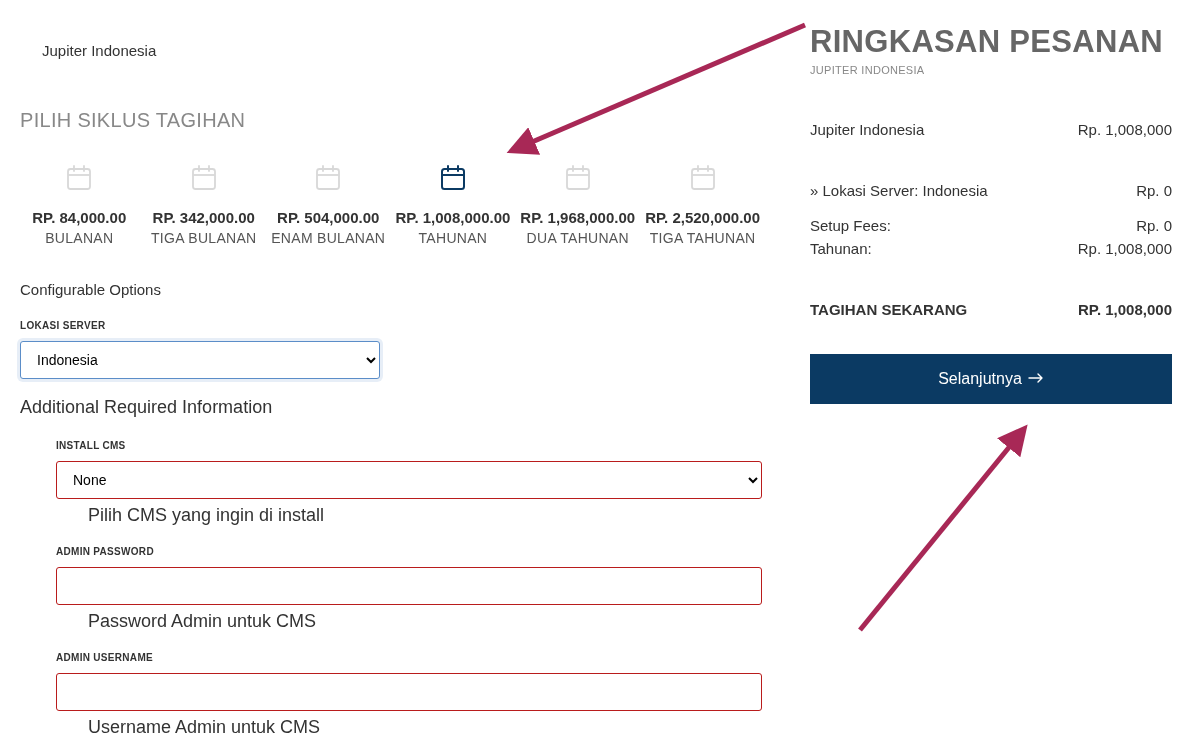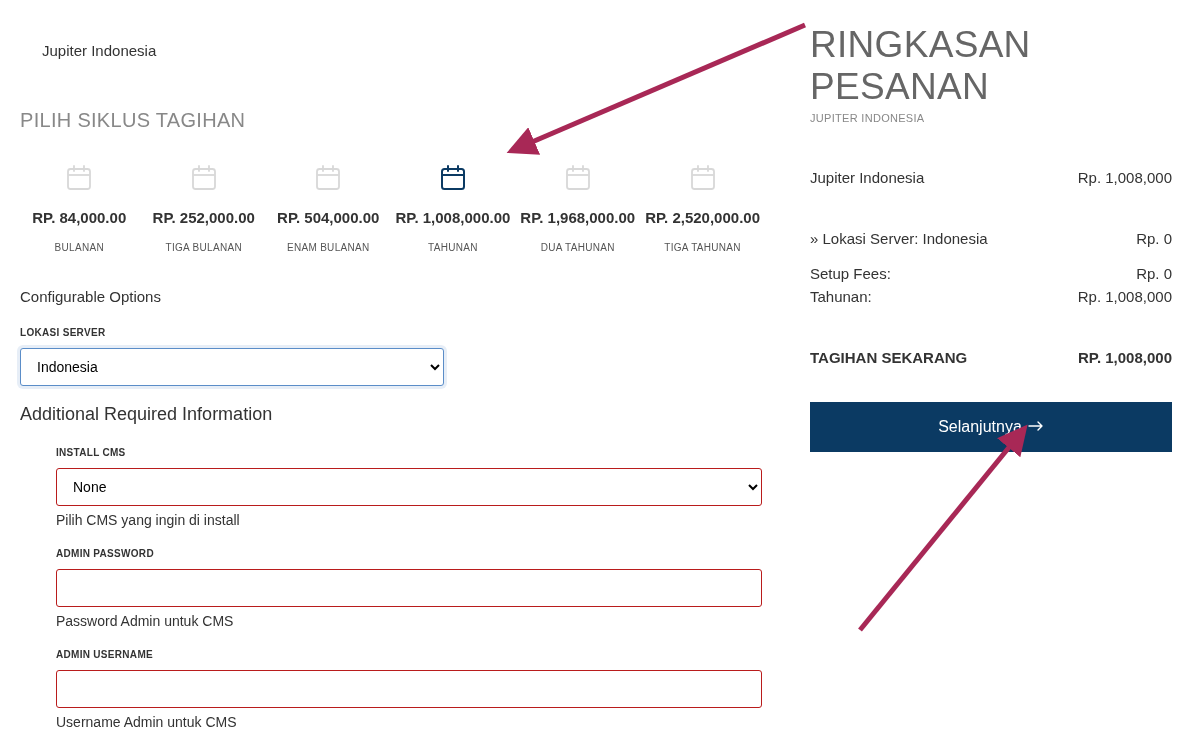--- a/index.html
+++ b/index.html
@@ -60,23 +60,23 @@
     .cycle-icon svg {
       display: block;
     }
     .cycle-price {
       font-size: 15px;
       font-weight: 700;
       color: #333;
       white-space: nowrap;
     }
     .cycle-label {
-      font-size: 10px;
+      font-size: 14px;
       color: #555;
-      margin-top: 16px;
+      margin-top: 4px;
       letter-spacing: 0.3px;
       text-align: center;
     }
     .config-heading {
       font-size: 15px;
       color: #333;
       margin-bottom: 22px;
     }
     .field-label {
       font-size: 10px;
@@ -93,48 +93,49 @@
       width: 100%;
       padding: 8px 12px;
       border: 1px solid #b91c1c;
       border-radius: 3px;
       font-size: 14px;
       background: #fff;
       height: 38px;
       font-family: inherit;
     }
     select.server-location {
-      width: 424px;
+      width: 360px;
       border: 1px solid #5b8dc8;
       box-shadow: 0 0 0 3px rgba(91,141,200,0.15);
       outline: none;
     }
     .addl-info {
       font-size: 18px;
       color: #333;
       margin-bottom: 22px;
     }
     .field-group {
       margin-bottom: 20px;
       padding-left: 36px;
     }
     .field-group .select-wrapper {
       margin-bottom: 6px;
     }
     .field-group input {
       margin-bottom: 6px;
     }
     .field-hint {
-      font-size: 14px;
-      color: #333;
+      font-size: 18px;
+      color: #333;
+      margin-left: 32px;
     }
     .summary-title {
-      font-size: 37px;
+      font-size: 31px;
       color: #666;
-      font-weight: 400;
+      font-weight: 700;
       letter-spacing: 0.3px;
       margin-bottom: 4px;
       margin-top: 4px;
     }
     .summary-subtitle {
       font-size: 11px;
       color: #888;
       letter-spacing: 0.3px;
       margin-bottom: 45px;
     }
@@ -202,21 +203,21 @@
         </div>
         <div class="cycle">
           <div class="cycle-icon">
             <svg width="32" height="32" viewBox="0 0 32 32">
               <rect x="5" y="7" width="22" height="20" rx="2.5" fill="none" stroke="#d8d8d8" stroke-width="1.8"></rect>
               <line x1="5" y1="13" x2="27" y2="13" stroke="#d8d8d8" stroke-width="1.8"></line>
               <line x1="11" y1="4" x2="11" y2="9" stroke="#d8d8d8" stroke-width="1.8" stroke-linecap="round"></line>
               <line x1="21" y1="4" x2="21" y2="9" stroke="#d8d8d8" stroke-width="1.8" stroke-linecap="round"></line>
             </svg>
           </div>
-          <div class="cycle-price">RP. 252,000.00</div>
+          <div class="cycle-price">RP. 342,000.00</div>
           <div class="cycle-label">TIGA BULANAN</div>
         </div>
         <div class="cycle">
           <div class="cycle-icon">
             <svg width="32" height="32" viewBox="0 0 32 32">
               <rect x="5" y="7" width="22" height="20" rx="2.5" fill="none" stroke="#d8d8d8" stroke-width="1.8"></rect>
               <line x1="5" y1="13" x2="27" y2="13" stroke="#d8d8d8" stroke-width="1.8"></line>
               <line x1="11" y1="4" x2="11" y2="9" stroke="#d8d8d8" stroke-width="1.8" stroke-linecap="round"></line>
               <line x1="21" y1="4" x2="21" y2="9" stroke="#d8d8d8" stroke-width="1.8" stroke-linecap="round"></line>
             </svg>

